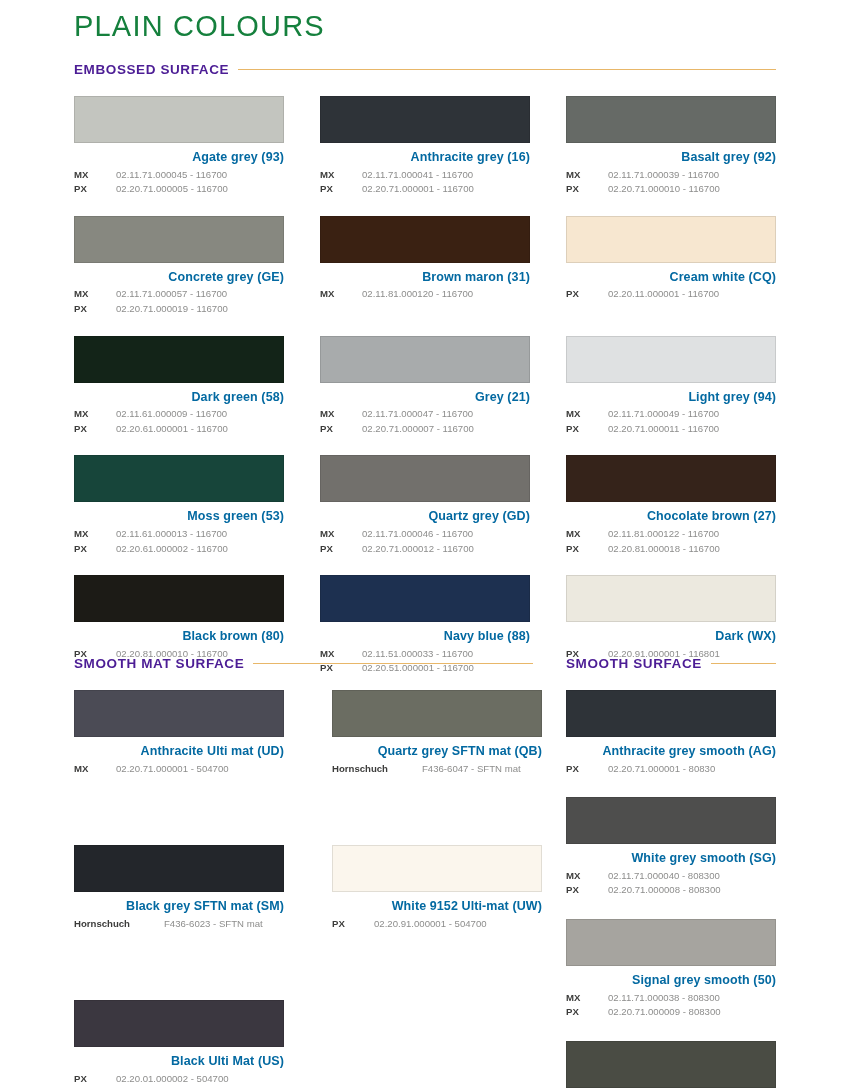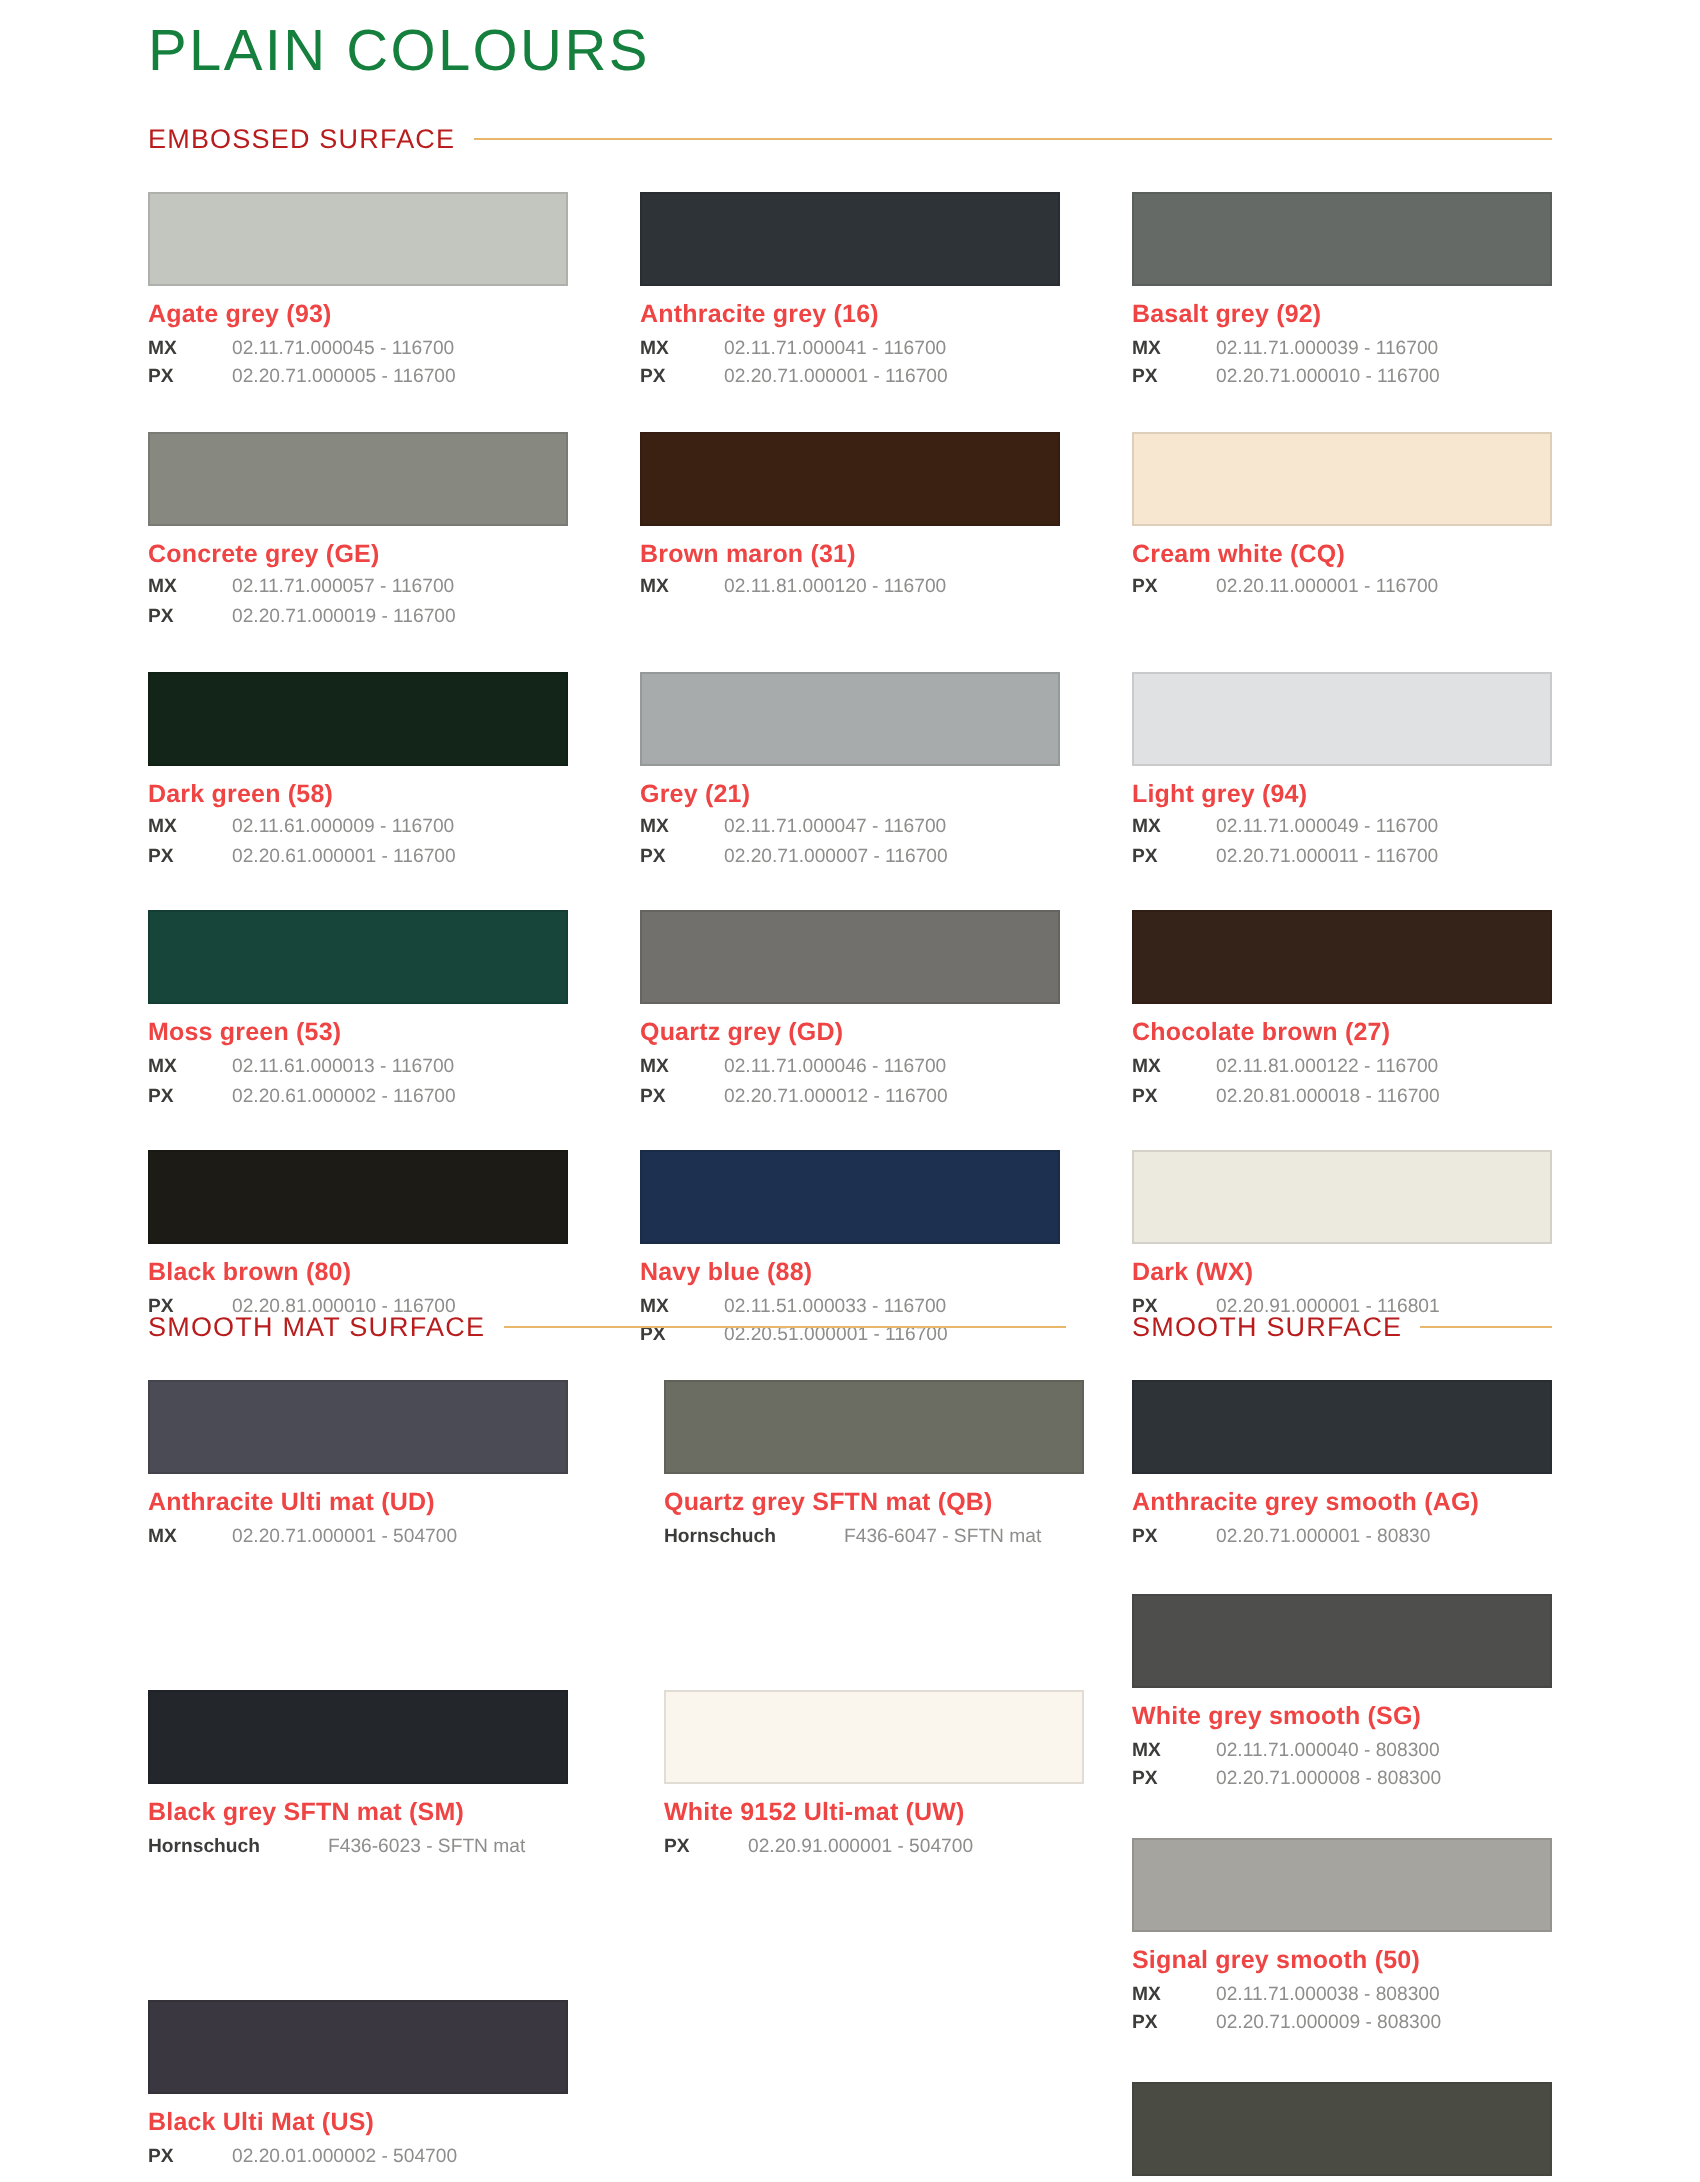--- a/index.html
+++ b/index.html
@@ -33,23 +33,23 @@
     color: #15803d;
   }
   
   .section-head {
     display: flex;
     align-items: center;
     gap: 9px;
   }
   .section-head .label {
     font-size: 13.5px;
-    font-weight: normal;
+    font-weight: bold;
     letter-spacing: 0.6px;
-    color: #b91c1c;
+    color: #4c1d95;
     white-space: nowrap;
   }
   .section-head .rule {
     flex: 1 1 auto;
     height: 1px;
     background: #e8b769;
   }
   
   .sec-embossed {
     position: absolute;
@@ -102,23 +102,24 @@
   .chip {
     width: 210px;
     height: 47px;
     border: 0.5px solid rgba(0,0,0,0.10);
     box-sizing: border-box;
   }
   .cname {
     margin-top: 7px;
     font-size: 12.5px;
     font-weight: bold;
-    color: #ef4444;
+    color: #0369a1;
     letter-spacing: 0.1px;
     line-height: 1.25;
+    text-align: right;
   }
   .codes {
     margin-top: 2px;
   }
   .code-line {
     font-size: 9.6px;
     color: #8d8d8c;
     line-height: 1.52;
     white-space: nowrap;
   }

